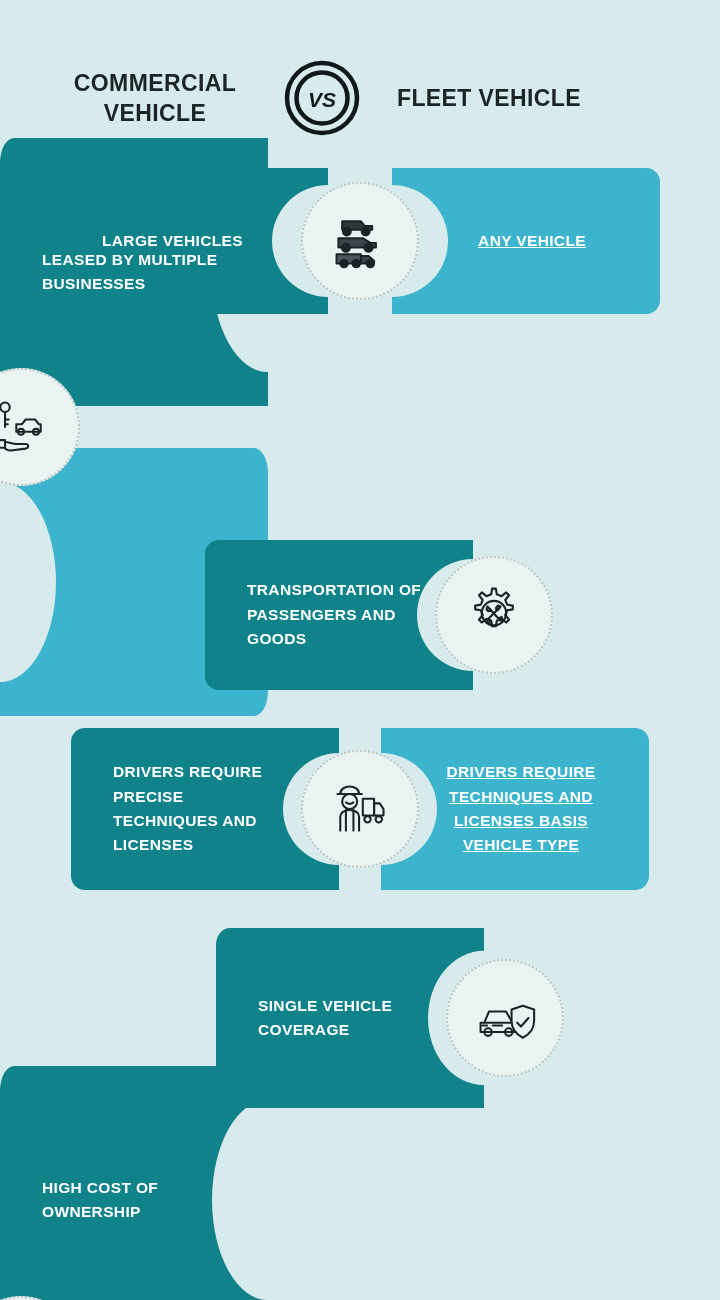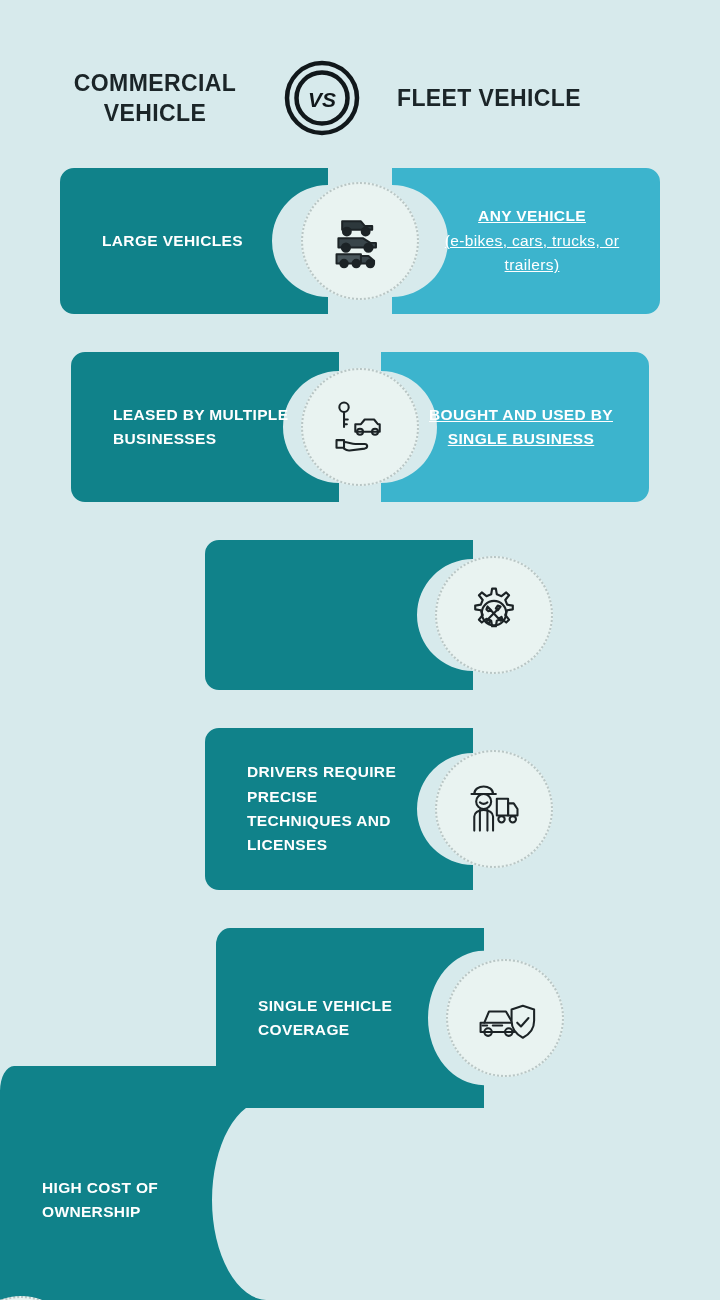--- a/index.html
+++ b/index.html
@@ -186,25 +186,24 @@
      </div>
 
      <div class="panel right">
        <div class="panel-bg">
          <svg viewBox="0 0 268 146" preserveAspectRatio="none" xmlns="http://www.w3.org/2000/svg">
             <path d="M 254 0 H 0 V 17 A 56 56 0 0 1 0 129 V 146 H 254 A 14 14 0 0 0 268 132 V 14 A 14 14 0 0 0 254 0 Z" fill="#3cb4cd"></path>
           </svg>
        </div>
        <div class="panel-text">
          <div class="line-strong">ANY VEHICLE</div>
-            <div class="line-normal">(e-bikes, cars, trucks, or trailers)</div>
-       </div>
-     </div>
-      </div>
-      <div class="row" style="height: 150px;">
+       </div>
+     </div>
+      </div>
+      <div class="row" style="height: 150px; flex-direction: column;">
         <div class="panel left">
        <div class="panel-bg">
          <svg viewBox="0 0 268 150" preserveAspectRatio="none" xmlns="http://www.w3.org/2000/svg">
             <path d="M 14 0 H 268 V 19 A 56 56 0 0 0 268 131 V 150 H 14 A 14 14 0 0 1 0 136 V 14 A 14 14 0 0 1 14 0 Z" fill="#10828a"></path>
           </svg>
        </div>
        <div class="panel-text">
          <div class="line-strong">LEASED BY MULTIPLE BUSINESSES</div>
        </div>
      </div>
@@ -224,31 +223,31 @@
             </svg>
        </div>
      </div>
 
      <div class="panel right">
        <div class="panel-bg">
          <svg viewBox="0 0 268 150" preserveAspectRatio="none" xmlns="http://www.w3.org/2000/svg">
             <path d="M 254 0 H 0 V 19 A 56 56 0 0 1 0 131 V 150 H 254 A 14 14 0 0 0 268 136 V 14 A 14 14 0 0 0 254 0 Z" fill="#3cb4cd"></path>
           </svg>
        </div>
-       <div class="panel-text">
-         <div class="line-strong">BOUGHT AND USED BY SINGLE BUSINESS</div>
-       </div>
      </div>
       </div>
       <div class="row" style="height: 150px;">
         <div class="panel left">
        <div class="panel-bg">
          <svg viewBox="0 0 268 150" preserveAspectRatio="none" xmlns="http://www.w3.org/2000/svg">
             <path d="M 14 0 H 268 V 19 A 56 56 0 0 0 268 131 V 150 H 14 A 14 14 0 0 1 0 136 V 14 A 14 14 0 0 1 14 0 Z" fill="#10828a"></path>
           </svg>
+       </div>
+       <div class="panel-text">
+         <div class="line-strong">TRANSPORTATION OF PASSENGERS AND GOODS</div>
        </div>
      </div>
 
      <div class="center-gap">
        <div class="icon-circle">
          <svg viewBox="0 0 66 66" xmlns="http://www.w3.org/2000/svg">
     <g fill="none" stroke="#1c2326" stroke-width="2.3" stroke-linecap="round" stroke-linejoin="round">
       <path d="M31 5l4 0 1 6 5 2 5-4 3 3-4 5 2 5 6 1v4l-6 1-2 5 4 5-3 3-5-4-5 2-1 6h-4l-1-6-5-2-5 4-3-3 4-5-2-5-6-1v-4l6-1 2-5-4-5 3-3 5 4 5-2z"></path>
       <circle cx="33" cy="31" r="13"></circle>
       <path d="M26 24l12 13M26 24l-1 3 2 2 3-1zM38 37l2 2 2-1-1-3z"></path>
@@ -283,20 +282,30 @@
       <path d="M18 34v22M26 34v22"></path>
       <path d="M36 22h12v18H36z"></path>
       <path d="M48 27h6l4 6v7h-10z"></path>
       <circle cx="41" cy="44" r="3.4"></circle>
                 <circle cx="53" cy="44" r="3.4"></circle>
     </g>
             </svg>
        </div>
      </div>
 
+     <div class="panel right">
+       <div class="panel-bg">
+         <svg viewBox="0 0 268 162" preserveAspectRatio="none" xmlns="http://www.w3.org/2000/svg">
+            <path d="M 254 0 H 0 V 25 A 56 56 0 0 1 0 137 V 162 H 254 A 14 14 0 0 0 268 148 V 14 A 14 14 0 0 0 254 0 Z" fill="#3cb4cd"></path>
+          </svg>
+       </div>
+       <div class="panel-text">
+         <div class="line-strong">DRIVERS REQUIRE TECHNIQUES AND LICENSES BASIS VEHICLE TYPE</div>
+       </div>
+     </div>
       </div>
       <div class="row" style="height: 180px; padding-left: 22px;">
         <div class="panel left">
        <div class="panel-bg">
          <svg viewBox="0 0 268 150" preserveAspectRatio="none" xmlns="http://www.w3.org/2000/svg">
             <path d="M 14 0 H 268 V 19 A 56 56 0 0 0 268 131 V 150 H 14 A 14 14 0 0 1 0 136 V 14 A 14 14 0 0 1 14 0 Z" fill="#10828a"></path>
           </svg>
        </div>
        <div class="panel-text">
          <div class="line-strong">SINGLE VEHICLE COVERAGE</div>

